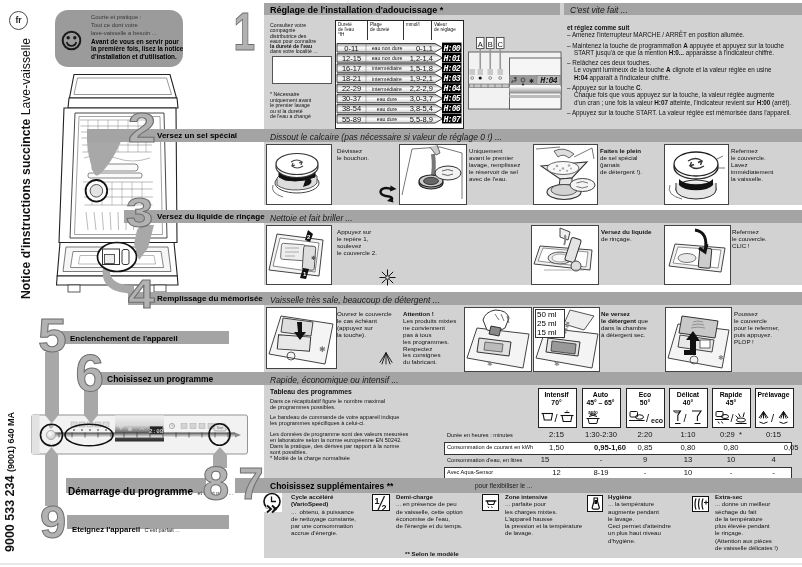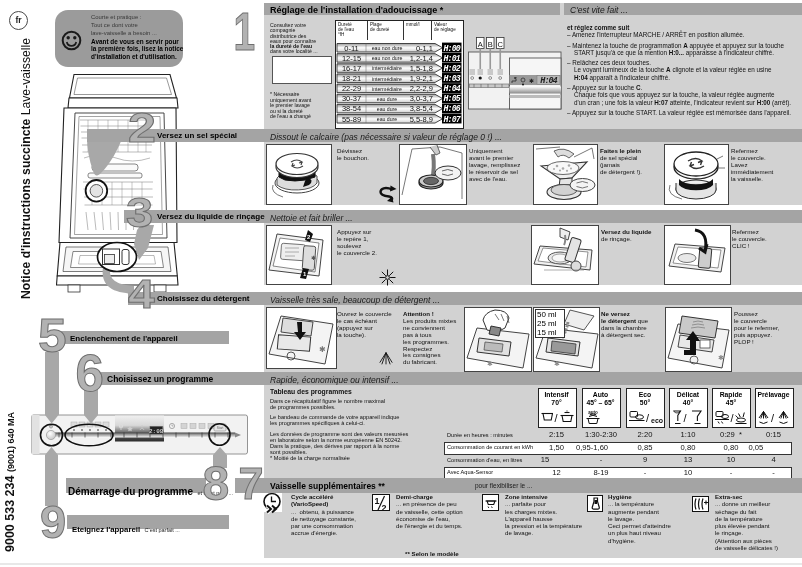--- a/index.html
+++ b/index.html
@@ -359,21 +359,21 @@
 <path d="M4 40 L10 18 L60 22 L56 46 z" fill="#f2f2f2" stroke="#444" stroke-width="1"></path>
 <path d="M8 37 L13 21 L56 24 L53 42 z" fill="#fff" stroke="#666" stroke-width="0.7"></path>
 <rect x="34" y="22" width="12" height="20" rx="2" fill="#ccc" stroke="#333" stroke-width="1" transform="rotate(5 40 32)"></rect>
 <ellipse cx="22" cy="32" rx="9" ry="4.5" fill="#e8e8e8" stroke="#555" stroke-width="0.8"></ellipse>
 <path d="M30 4 q14 2 10 22 l-6 -4 m6 4 l2 -8" fill="none" stroke="#111" stroke-width="3"></path>
 </svg></div>
 <div class="cap" style="left:732px;top:229px;width:50px;font-size:6.2px;line-height:6.9px;">Refermez<br>le couvercle.<br>CLIC !</div>
 
 <div class="panel" style="left:264px;top:304px;width:538px;height:68px;"></div>
 <div class="bar" style="left:128px;top:292px;width:674px;height:12.5px;"></div>
-<div class="seclbl bartxt" style="left:157px;top:294px;font-size:8px;">Choisissez du détergent</div>
+<div class="seclbl bartxt" style="left:157px;top:294px;font-size:8px;">Remplissage du mémorisée</div>
 <div class="seclbl subtxt" style="left:270px;top:294.5px;">Vaisselle très sale, beaucoup de détergent ...</div>
 <div class="wbox" style="left:266px;top:307px;width:69px;height:60px;border-color:#444;overflow:hidden;"><svg width="69" height="60" viewBox="0 0 69 60">
 <path d="M2 46 L14 8 L66 16 L58 56 z" fill="#f4f4f4" stroke="#444" stroke-width="1"></path>
 <path d="M12 26 L44 30 L42 44 L10 40 z" fill="#e8e8e8" stroke="#333" stroke-width="1" transform="rotate(-3 27 35)"></path>
 <path d="M16 10 L46 14 L44 28 L14 24 z" fill="#ddd" stroke="#333" stroke-width="0.9"></path>
 <path d="M30 12 l5 0 0 10 4 0 -6 8 -6 -8 4 0 z" fill="#111" transform="translate(0 2)"></path>
 <circle cx="24" cy="48" r="4" fill="none" stroke="#444" stroke-width="0.9"></circle>
 <text x="52" y="44" font-size="8" fill="#777" font-family="Liberation Sans, sans-serif">✱</text>
 </svg></div>
 <div class="cap" style="left:337px;top:311px;width:62px;font-size:6.2px;line-height:6.9px;">Ouvrez le couvercle<br>le cas échéant<br>(appuyez sur<br>la touche).</div>
@@ -501,25 +501,25 @@
 <div class="abs" style="left:447px;top:431.6px;font-size:5.6px;color:#111;">Durée en heures : minutes</div>
 <div class="abs" style="left:531.5px;top:430.2px;width:50px;text-align:center;font-size:7.6px;color:#111;">2:15</div>
 <div class="abs" style="left:576px;top:430.2px;width:50px;text-align:center;font-size:7.6px;color:#111;">1:30-2:30</div>
 <div class="abs" style="left:620px;top:430.2px;width:50px;text-align:center;font-size:7.6px;color:#111;">2:20</div>
 <div class="abs" style="left:663px;top:430.2px;width:50px;text-align:center;font-size:7.6px;color:#111;">1:10</div>
 <div class="abs" style="left:706px;top:430.2px;width:50px;text-align:center;font-size:7.6px;color:#111;">0:29&nbsp;&nbsp;*</div>
 <div class="abs" style="left:748.5px;top:430.2px;width:50px;text-align:center;font-size:7.6px;color:#111;">0:15</div>
 <div class="wbox" style="left:443.5px;top:441.5px;width:346px;height:11px;border-color:#333;"></div>
 <div class="abs" style="left:447px;top:444.1px;font-size:5.6px;color:#111;">Consommation de courant en kWh</div>
 <div class="abs" style="left:531.5px;top:442.7px;width:50px;text-align:center;font-size:7.6px;color:#111;">1,50</div>
-<div class="abs" style="left:576px;top:442.7px;width:50px;text-align:left;font-size:7.6px;color:#111;">0,95-1,60</div>
+<div class="abs" style="left:576px;top:442.7px;width:50px;text-align:right;font-size:7.6px;color:#111;font-weight:bold;">0,95-1,60</div>
 <div class="abs" style="left:620px;top:442.7px;width:50px;text-align:center;font-size:7.6px;color:#111;">0,85</div>
 <div class="abs" style="left:663px;top:442.7px;width:50px;text-align:center;font-size:7.6px;color:#111;">0,80</div>
 <div class="abs" style="left:706px;top:442.7px;width:50px;text-align:center;font-size:7.6px;color:#111;">0,80</div>
-<div class="abs" style="left:748.5px;top:442.7px;width:50px;text-align:left;font-size:7.6px;color:#111;">0,05</div>
+<div class="abs" style="left:748.5px;top:442.7px;width:50px;text-align:right;font-size:7.6px;color:#111;">0,05</div>
 <div class="abs" style="left:447px;top:456.6px;font-size:5.6px;color:#111;">Consommation d'eau, en litres</div>
 <div class="abs" style="left:520px;top:455.2px;width:50px;text-align:center;font-size:7.6px;color:#111;">15</div>
 <div class="abs" style="left:576px;top:455.2px;width:50px;text-align:center;font-size:7.6px;color:#111;">-</div>
 <div class="abs" style="left:620px;top:455.2px;width:50px;text-align:center;font-size:7.6px;color:#111;">9</div>
 <div class="abs" style="left:663px;top:455.2px;width:50px;text-align:center;font-size:7.6px;color:#111;">13</div>
 <div class="abs" style="left:706px;top:455.2px;width:50px;text-align:center;font-size:7.6px;color:#111;">10</div>
 <div class="abs" style="left:748.5px;top:455.2px;width:50px;text-align:center;font-size:7.6px;color:#111;">4</div>
 <div class="wbox" style="left:443.5px;top:466.5px;width:346px;height:11px;border-color:#333;"></div>
 <div class="abs" style="left:447px;top:469.1px;font-size:5.6px;color:#111;">Avec Aqua-Sensor</div>
 <div class="abs" style="left:531.5px;top:467.7px;width:50px;text-align:center;font-size:7.6px;color:#111;">12</div>
@@ -590,21 +590,21 @@
 <rect x="168" y="9.5" width="6" height="5" fill="#d4d4d4" stroke="#aaa" stroke-width="0.5"></rect>
 <rect x="177" y="9.5" width="6" height="5" fill="#d4d4d4" stroke="#aaa" stroke-width="0.5"></rect>
 <rect x="183" y="10" width="12" height="7" rx="1" fill="#e4e4e4" stroke="#999" stroke-width="0.7"></rect>
 <text x="189" y="15" font-size="3.2" text-anchor="middle" fill="#666" font-family="Liberation Sans, sans-serif">Start</text>
 <ellipse cx="20.5" cy="21" rx="11" ry="10.8" fill="none" stroke="#111" stroke-width="1.6"></ellipse>
 <ellipse cx="58" cy="21" rx="24" ry="10.8" fill="none" stroke="#111" stroke-width="1.6"></ellipse>
 <ellipse cx="188.5" cy="20.5" rx="10.5" ry="10.8" fill="none" stroke="#111" stroke-width="1.6"></ellipse>
 </svg>
 
 <div class="bar" style="left:235px;top:478px;width:567px;height:15px;"></div>
-<div class="seclbl bartxt" style="left:270px;top:480.5px;">Vaisselle supplémentaires **</div>
+<div class="seclbl bartxt" style="left:270px;top:480.5px;">Choisissez supplémentaires **</div>
 <div class="seclbl" style="left:475px;top:481.5px;font-size:6.5px;color:#1a1a1a;">pour flexibiliser le ...</div>
 <div class="abs" style="left:262px;top:492px;width:20px;height:20px;background:#fff;"></div>
 <svg class="abs" style="left:262px;top:492px;" width="24" height="23" viewBox="0 0 24 23">
 <circle cx="10" cy="9.5" r="8" fill="#fff" stroke="#111" stroke-width="1.6"></circle>
 <path d="M9.5 4.5 v5 h4.5" fill="none" stroke="#111" stroke-width="1.3"></path>
 <path d="M5 13.5 l4 3.5 -4 3.5" fill="none" stroke="#fff" stroke-width="4"></path>
 <path d="M5 13.5 l4 3.5 -4 3.5 M10 13.5 l4 3.5 -4 3.5" fill="none" stroke="#111" stroke-width="1.9"></path>
 </svg>
 <div class="cap" style="left:291px;top:493px;width:76px;font-size:6.1px;line-height:7.3px;"><b>Cycle accéléré<br>(VarioSpeed)</b><br>...&nbsp;&nbsp;obtenu, à puissance<br>de nettoyage constante,<br>par une consommation<br>accrue d'énergie.</div>
 <div class="abs" style="left:372px;top:493.5px;width:16px;height:15px;background:#fff;border:1.6px solid #111;"></div>

